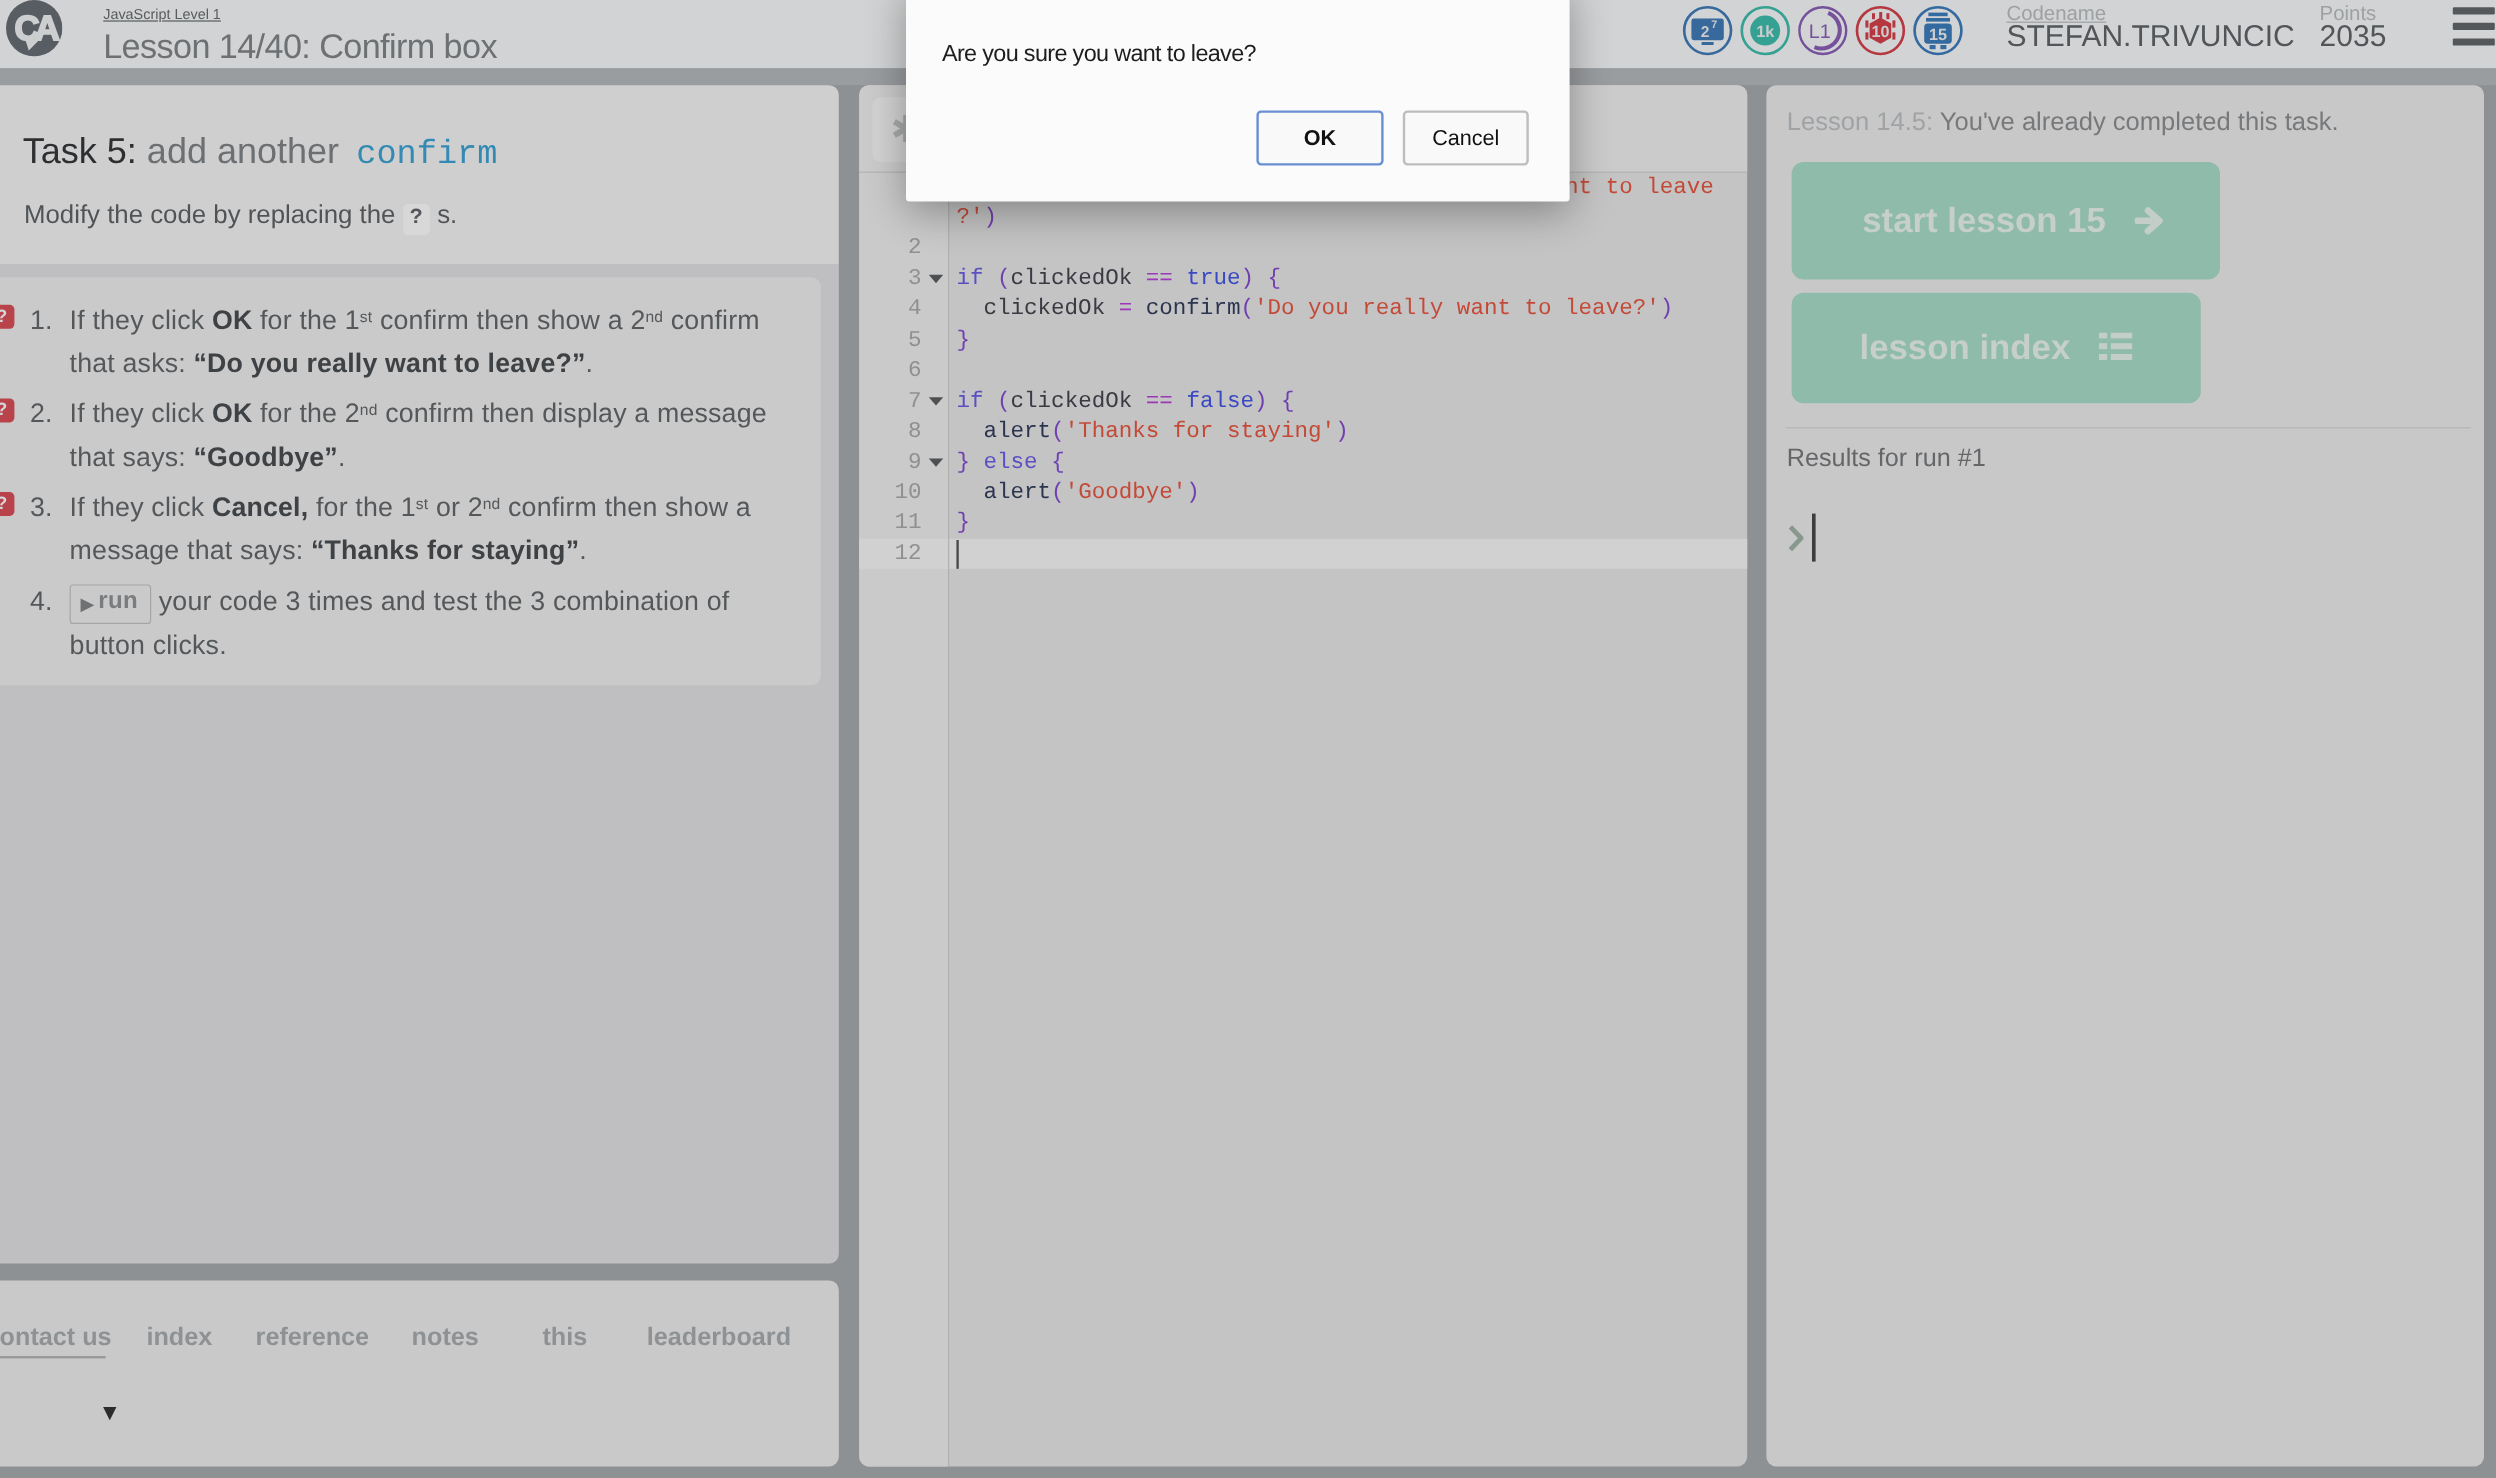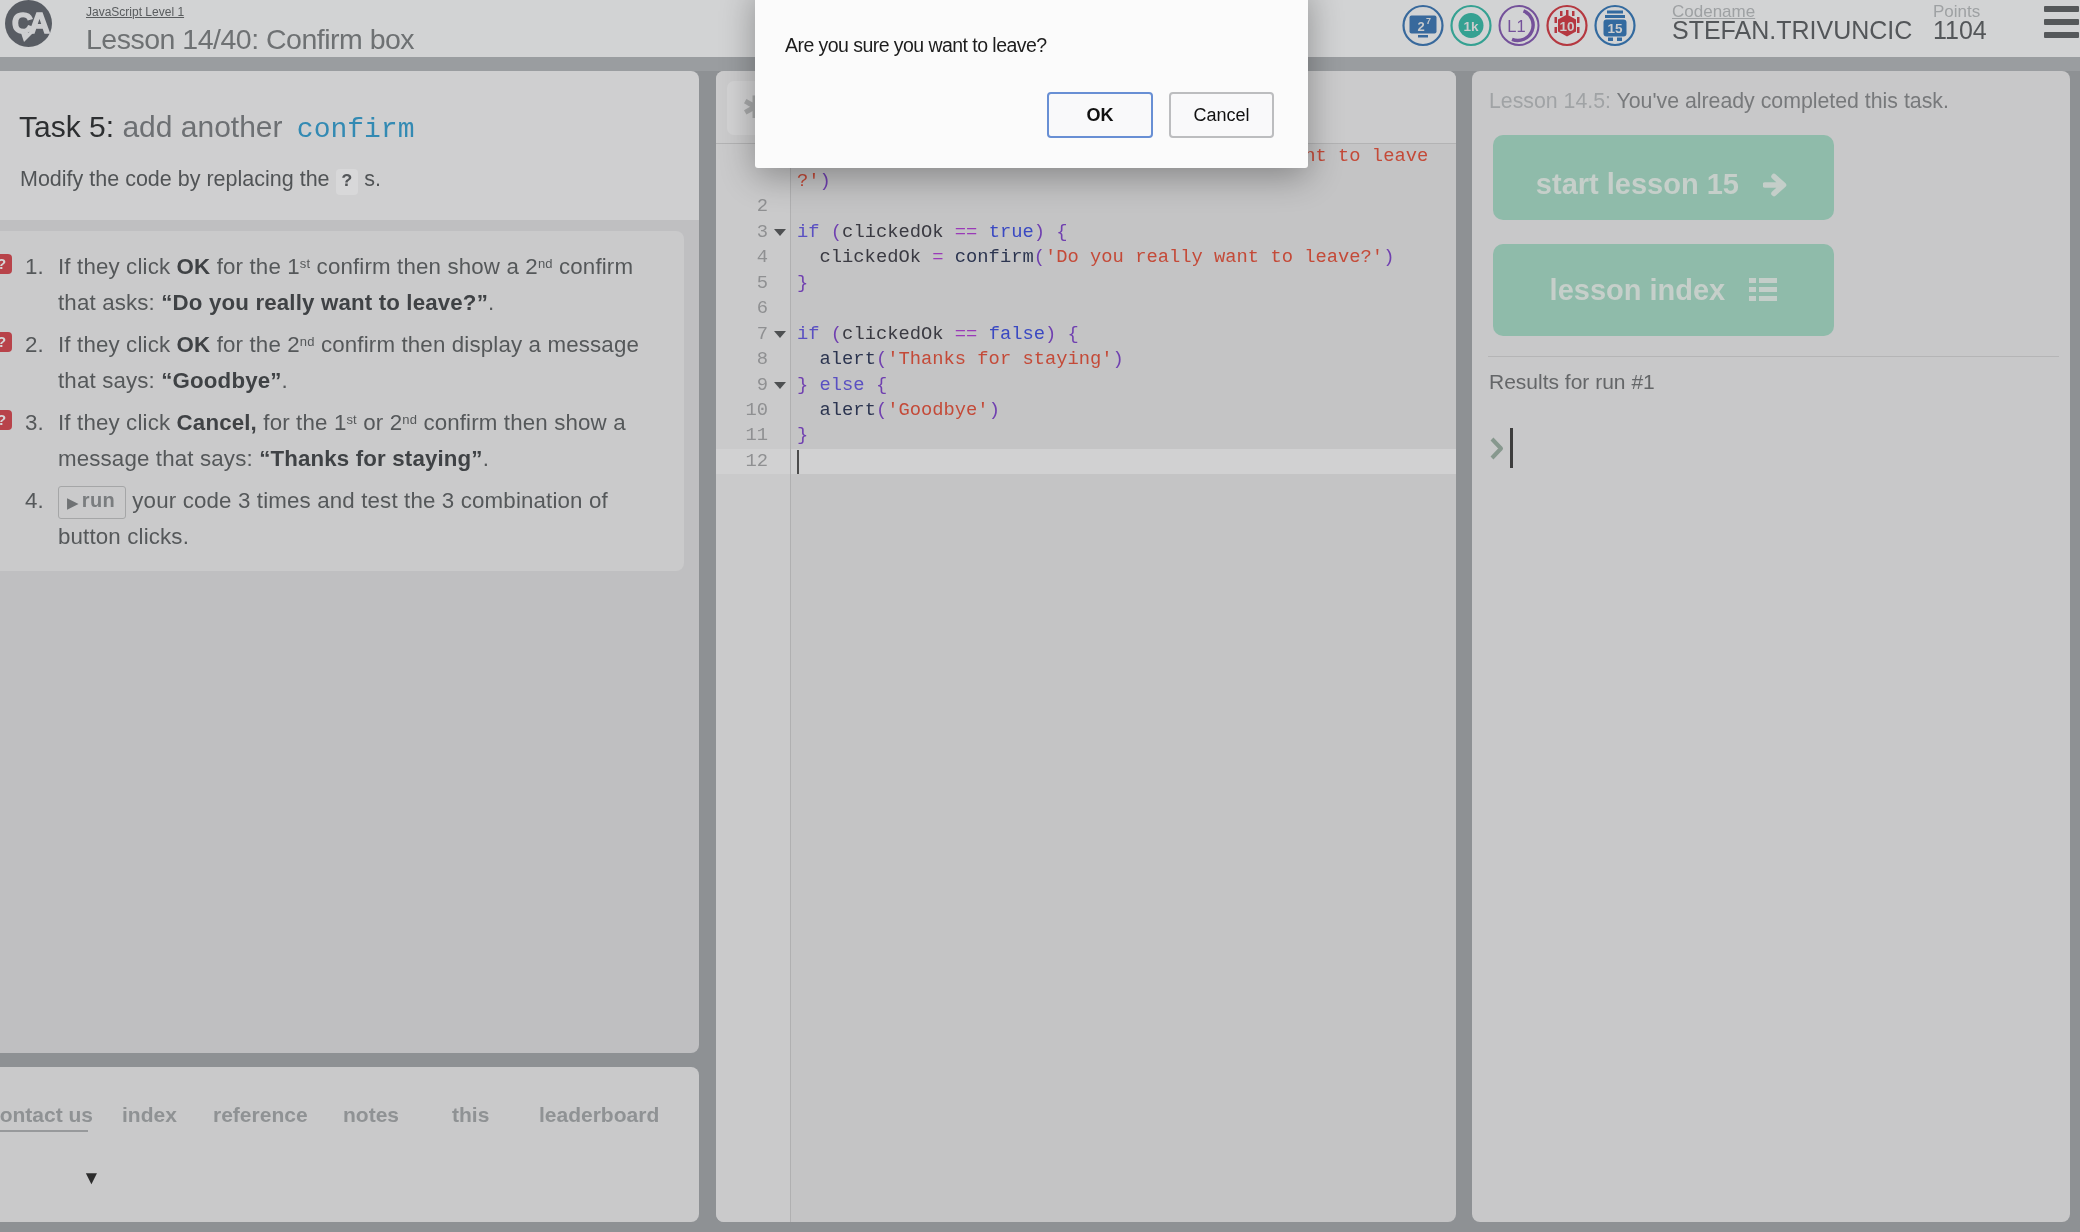--- a/index.html
+++ b/index.html
@@ -59,21 +59,21 @@
 .s{color:#c44a38;} 
 .f{color:#2c3550;} 
 .fold{width:0;height:0;border-left:6px solid transparent;border-right:6px solid transparent;border-top:7px solid #4e5052;}
 #caret1{left:797px;top:450px;width:2px;height:24px;background:#4c4c4c;}
 
 #rp{left:1472px;top:71px;width:598px;height:1151px;background:#c8c8c9;border-radius:8px;}
 #rp-head{left:1489px;top:89px;font-size:21.3px;color:#77797b;}
 #rp-head .lt{color:#a0a3a5;}
 .gbtn{left:1493px;width:341px;background:#8fbbaa;border-radius:10px;color:#c6cfca;
   font-size:29px;font-weight:700;text-align:center;}
-#gbtn1{top:135px;height:85px;line-height:98px;}
+#gbtn1{top:135px;height:98px;line-height:98px;padding-left:16px;}
 #gbtn2{top:244px;height:92px;line-height:92px;}
 #rp-sep{left:1488px;top:356px;width:571px;height:1px;background:#b5b5b6;}
 #results{left:1489px;top:370px;font-size:21px;color:#646668;}
 #caret2{left:1510px;top:428px;width:3px;height:40px;background:#3d3d3d;}
 
 #dialog{left:755px;top:-14px;width:553px;height:182px;background:#fbfbfb;border-radius:3px;
   box-shadow:0 8px 35px rgba(0,0,0,0.33);z-index:50;}
 #dlg-text{left:30px;top:48px;font-size:19.5px;letter-spacing:-0.55px;color:#1d1d1d;}
 #dlg-ok{right:155px;top:106px;width:106px;height:46px;border:2px solid #688fd4;border-radius:4px;
   background:#f9f9fa;font-weight:700;font-size:18px;color:#111;text-align:center;line-height:42px;box-sizing:border-box;}
@@ -124,21 +124,21 @@
   <rect x="203.5" y="16.5" width="23" height="17" rx="3" fill="#336a9f"></rect>
   <rect x="207" y="7.5" width="16" height="3" fill="#336a9f"></rect>
   <rect x="205" y="12" width="20" height="3" fill="#336a9f"></rect>
   <rect x="208" y="34.5" width="5" height="3.5" fill="#336a9f"></rect>
   <rect x="217" y="34.5" width="5" height="3.5" fill="#336a9f"></rect>
   <text x="215" y="30" font-size="13.5" font-weight="700" fill="#cbcccd" text-anchor="middle">15</text>
 </svg>
 <div class="abs" id="cn-label">Codename</div>
 <div class="abs" id="cn-value">STEFAN.TRIVUNCIC</div>
 <div class="abs" id="pt-label">Points</div>
-<div class="abs" id="pt-value">1104</div>
+<div class="abs" id="pt-value">2035</div>
 <div class="abs hbar" style="top:6px"></div>
 <div class="abs hbar" style="top:19px"></div>
 <div class="abs hbar" style="top:32px"></div>
 
 <div class="abs" id="lp-main"></div>
 <div class="abs" id="lp-top"></div>
 <div class="abs" id="task-h"><b>Task 5:</b> add another&nbsp;<span class="blue">confirm</span></div>
 <div class="abs" id="modify">Modify the code by replacing the <span class="chip">?</span> s.</div>
 <div class="abs" id="card"></div>
 <div class="abs qbadge" style="top:254px">?</div>

